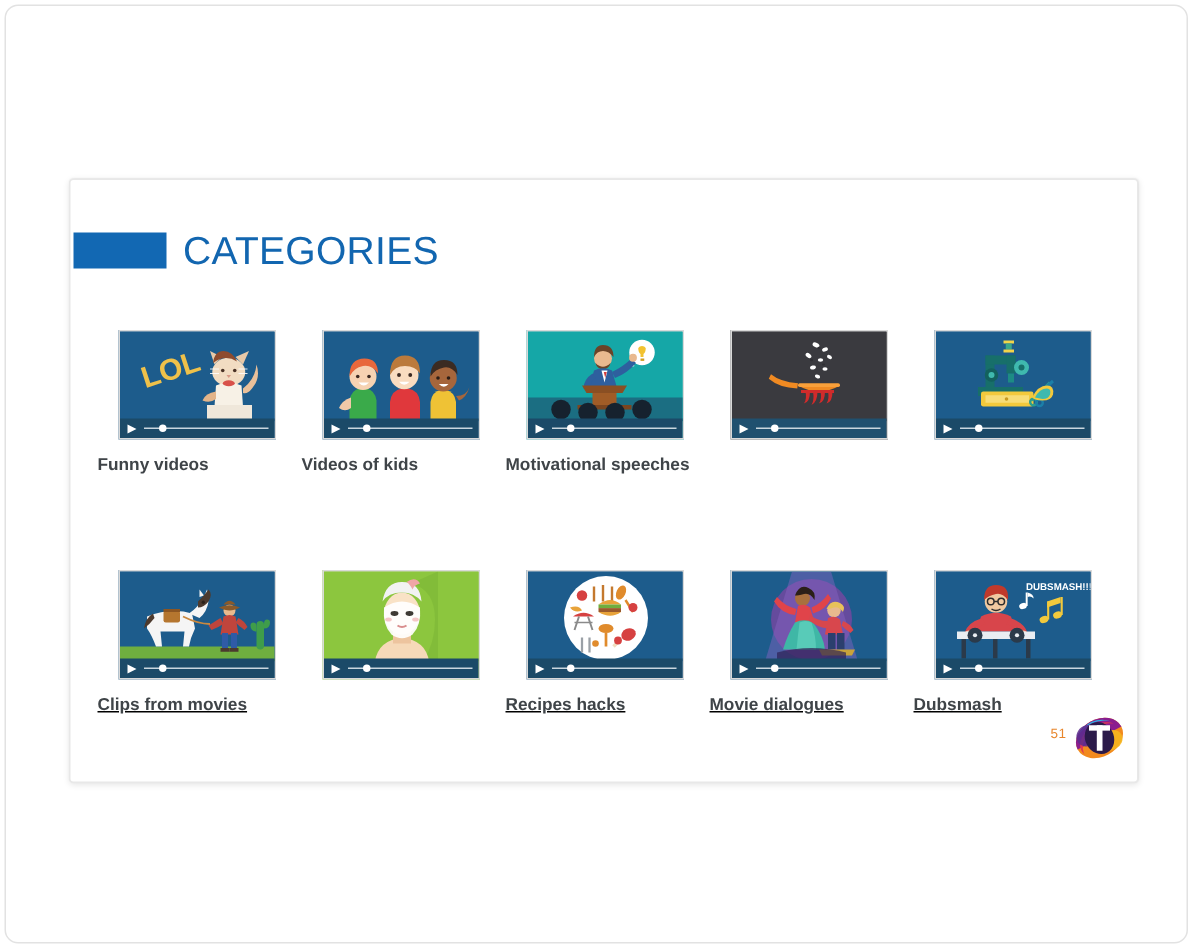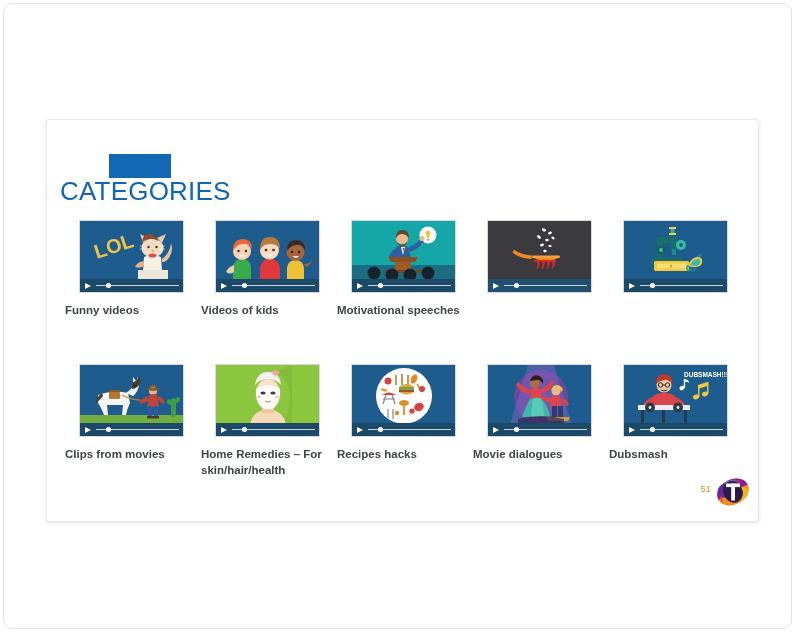--- a/index.html
+++ b/index.html
@@ -40,21 +40,20 @@
     overflow: hidden;
   }
 
   
   #title-row {
     position: absolute;
     left: 2px;
     top: 34px;
     display: flex;
     align-items: center;
-    flex-direction: column;
   }
   #title-bar-accent {
     width: 62px;
     height: 24px;
     background: #1268b3;
     flex: none;
   }
   #page-title {
     margin-left: 11px;
     color: #1266b0;
@@ -67,21 +66,21 @@
 
   
   .cat-row {
     position: absolute;
     left: 16px;
     width: 682px;
     display: flex;
     justify-content: flex-start;
   }
   #cat-row-0 { top: 100px; }
-  #cat-row-1 { top: 244px; }
+  #cat-row-1 { top: 260px; text-decoration: underline; }
 
   .cat-tile {
     width: 136px;
     flex: none;
     display: flex;
     flex-direction: column;
     align-items: center;
   }
 
   .thumb {
@@ -477,21 +476,20 @@
               <ellipse cx="61" cy="32" rx="2.2" ry="1.4" fill="#f2b9b9" opacity="0.8"></ellipse>
             </svg>
           </div>
           <div class="ctrl">
             <div class="play-tri"></div>
             <div class="track">
                 <div class="knob"></div>
               </div>
           </div>
         </div>
-        <div class="cat-label">Home Remedies – For skin/hair/health</div>
       </div>
 
       <div class="cat-tile">
         <div class="thumb" style="background:#1d5c8c">
           <div class="art">
             <svg width="105" height="60" viewBox="0 0 105 60">
               <rect width="105" height="60" fill="#1d5c8c"></rect>
               <circle cx="52" cy="31" r="28" fill="#ffffff"></circle>
 
               <g stroke="#c4792e" stroke-width="1.6" fill="none">

